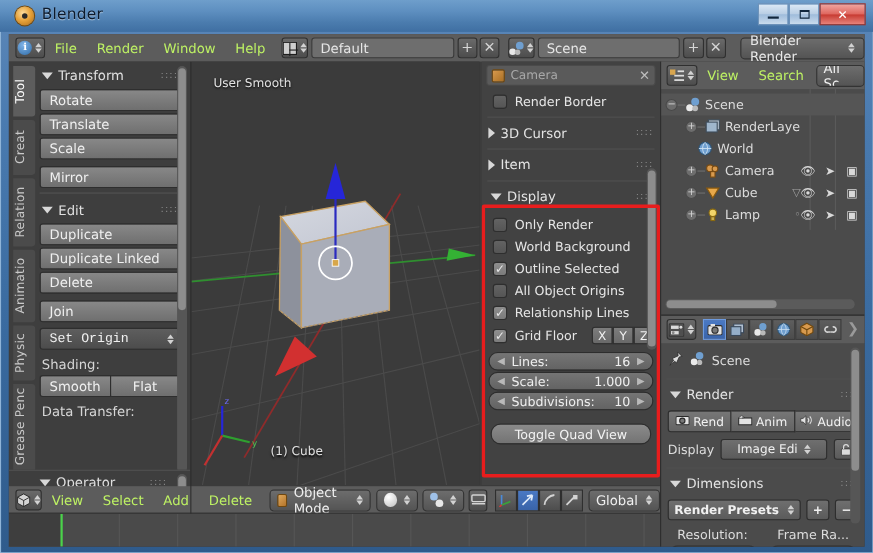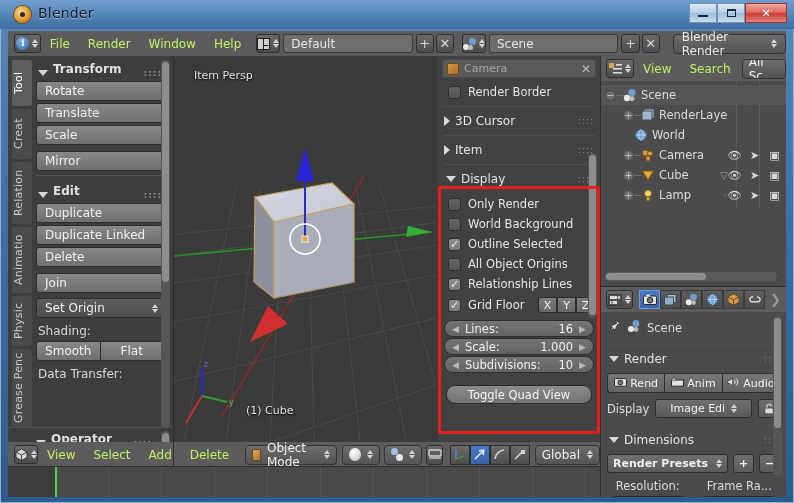--- a/index.html
+++ b/index.html
@@ -127,34 +127,33 @@
   .tabcol{ position:absolute; left:4px; top:4px; width:20px; }
   .vtab{
     width:20px; background:#4b4b4b; color:#c9c9c9; font-size:11px;
     writing-mode:vertical-rl; transform:rotate(180deg);
     text-align:center; padding:6px 0; margin-bottom:3px;
     border-radius:3px 0 0 3px; letter-spacing:.2px; white-space:nowrap;
   }
   .vtab.active{ background:#5d5d5d; color:#fff; }
   .tsbody{ position:absolute; left:28px; top:2px; width:128px; }
   .sec-title{
-    display:flex;align-items:flex-end;gap:5px;color:#e0e0e0;font-size:12px;
+    display:flex;align-items:center;gap:5px;color:#e0e0e0;font-size:12px;
     padding:4px 2px 5px 2px;
-    font-weight:bold;
   }
   .tri{ width:0;height:0;border-left:5px solid transparent;border-right:5px solid transparent;border-top:6px solid #d8d8d8;}
   .tri.right{ border-top:5px solid transparent;border-bottom:5px solid transparent;border-left:6px solid #d8d8d8;border-right:0;}
   .grip{ margin-left:auto;color:#8a8a8a;font-size:9px;letter-spacing:1px;line-height:6px;}
   .tbtn{
     height:20px;margin:0 0 2px 0;border-radius:3px;
     background:linear-gradient(180deg,#888,#6f6f6f);
     border:1px solid #2e2e2e;color:#f0f0f0;font-size:12px;
     display:flex;align-items:center;padding-left:8px;
   }
-  .tbtn.sel{ background:linear-gradient(180deg,#5e5e5e,#4c4c4c); }
+  .tbtn.sel{ background:linear-gradient(180deg,#5e5e5e,#4c4c4c);font-family:Liberation Mono, monospace; }
   .tbtn.drop{ justify-content:space-between; padding-right:5px; }
   .small-lbl{ color:#d6d6d6;font-size:12px;padding:4px 2px 3px 2px; }
   .split2{ display:flex; gap:0; margin-bottom:2px; }
   .split2 .tbtn{ flex:1; margin:0; justify-content:center; padding:0; }
   .split2 .tbtn:first-child{ border-radius:3px 0 0 3px; }
   .split2 .tbtn:last-child{ border-radius:0 3px 3px 0; border-left:0; }
   .divline{ height:1px;background:#535353;margin:4px 0; }
 
   
   #operator{ left:0; top:396px; width:165px; height:32px; background:#3e3e3e; border-top:1px solid #515151;}
@@ -459,21 +458,21 @@
         <rect x="128" y="180" width="6" height="6" fill="#d8a74a" stroke="#ffffff" stroke-width="0.8"></rect>
 
         <g transform="translate(28,385)">
           <line x1="0" y1="-45" x2="0" y2="-72" stroke="#2626d8" stroke-width="2"></line>
           <text x="2" y="-74" fill="#6a6af0" font-size="8" font-family="DejaVu Sans">z</text>
           <line x1="0" y1="-45" x2="25" y2="-39" stroke="#2f9f2f" stroke-width="2"></line>
           <text x="27" y="-36" fill="#4fc24f" font-size="8" font-family="DejaVu Sans">y</text>
           <line x1="0" y1="-45" x2="-16" y2="-18" stroke="#c23030" stroke-width="2"></line>
         </g>
       </svg>
-      <div class="vp-label" style="left:20px;top:13px;">Item Persp</div>
+      <div class="vp-label" style="left:20px;top:13px;">User Smooth</div>
       <div class="vp-label" style="left:72px;top:348px;">(1) Cube</div>
     </div>
 
     <div class="panel" id="npanel">
 
       <div class="np-hdrrow">
         <span class="cube-ico"></span>
         <span>Camera</span>
         <span style="margin-left:auto;color:#bdbdbd;font-size:12px;">✕</span>
       </div>

